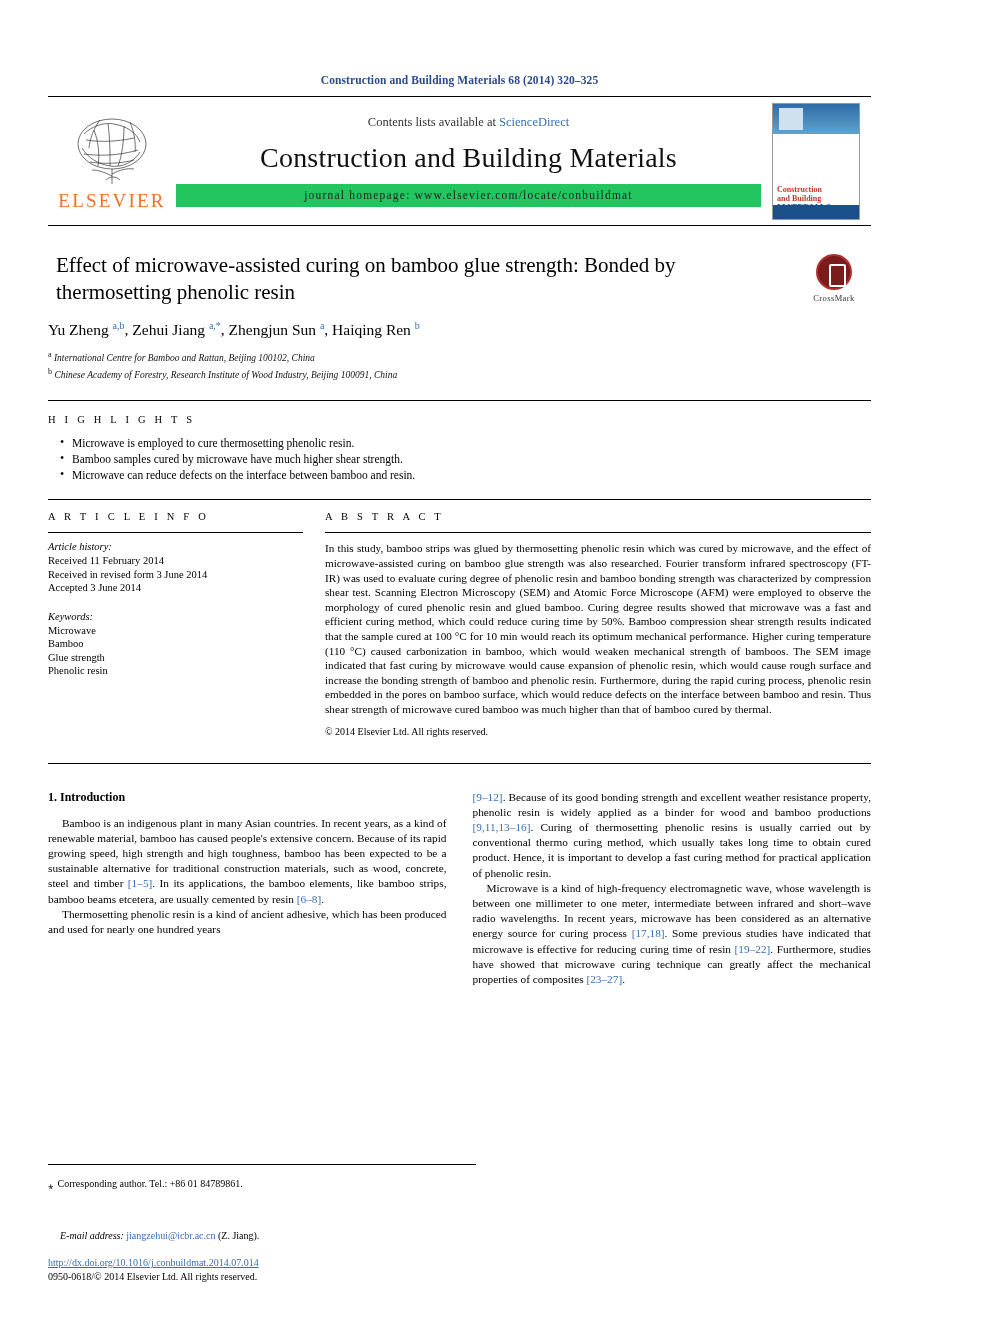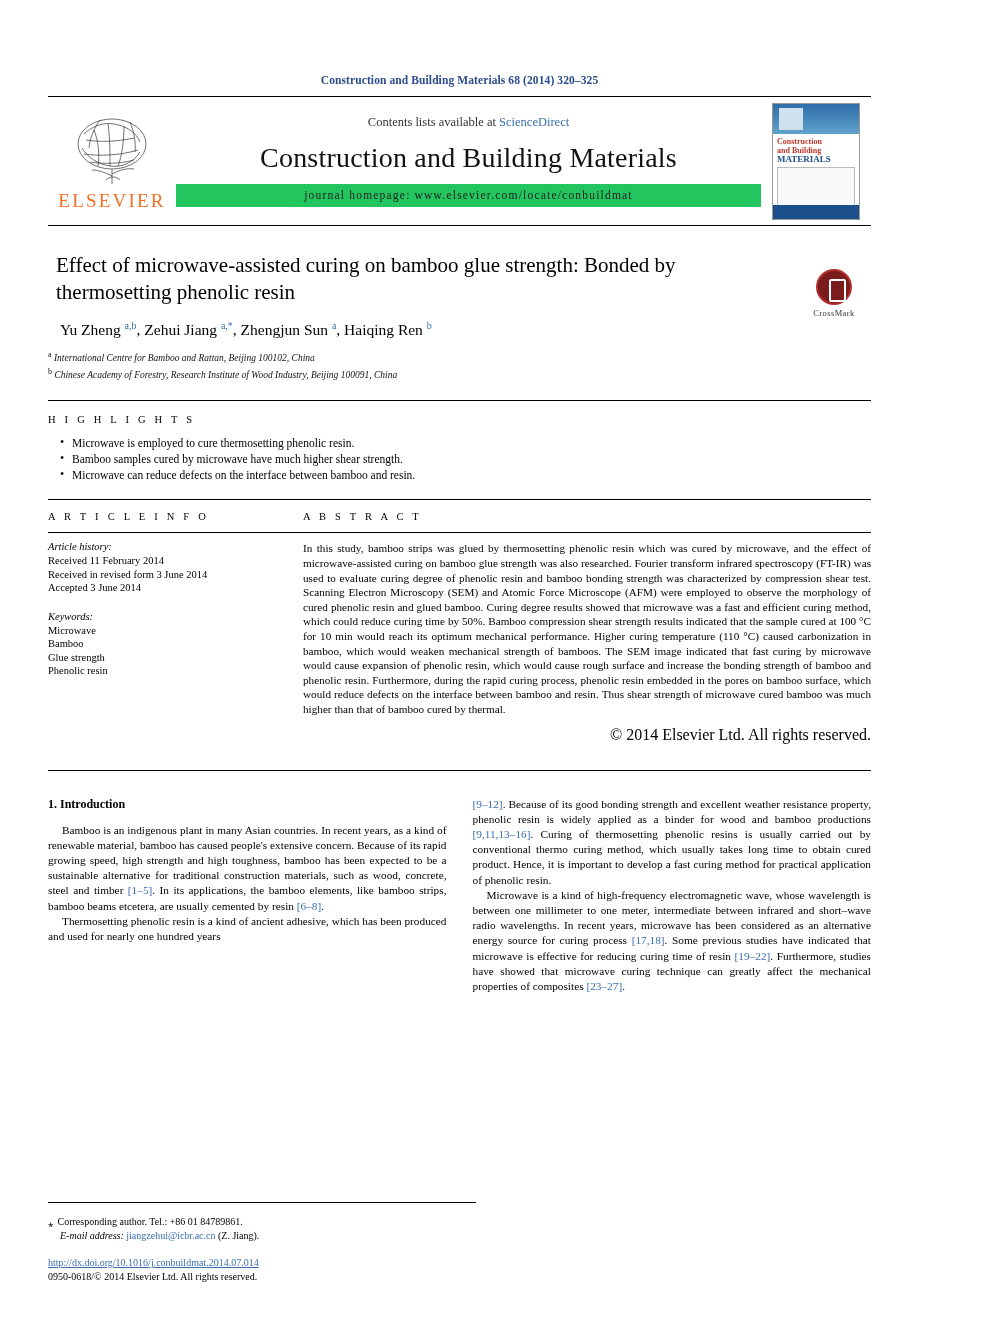--- a/index.html
+++ b/index.html
@@ -117,20 +117,21 @@
     position:absolute; left:6px; top:4px; width:24px; height:22px;
     background:#cfe0ee;
   }
   .cover .cov-title {
     color: #c0392b;
     font-weight: bold;
     font-size: 8px;
     line-height: 9px;
     padding: 3px 4px 0 4px;
     text-align: left;
+    margin-top: 48px;
   }
   .cover .cov-title .mat { color:#1b4f8a; font-size: 9px; }
   .cover .cov-mid {
     margin: 3px 4px;
     height: 34px;
     border: 1px solid #bbb;
     background: #fafafa;
     font-size: 4px;
     color: #888;
     padding: 2px;
@@ -152,39 +153,39 @@
   }
   h1.article-title {
     font-size: 21px;
     font-weight: normal;
     line-height: 27px;
     margin: 0 0 14px 8px;
     font-family: "Liberation Serif", serif;
   }
   .authors {
     font-size: 15.5px;
-    margin: 0 0 9px 12px;
+    margin: 0 0 9px 0;
   }
   .authors sup {
     color: #3a6fb0;
     font-size: 10px;
   }
   .affil {
     font-size: 9.5px;
     font-style: italic;
     line-height: 13px;
     margin: 0;
     color: #111;
   }
   .affil sup { font-style: normal; font-size: 8px; }
 
   .crossmark {
     position: absolute;
     right: 0;
-    top: 17px;
+    top: 2px;
     width: 74px;
     text-align: center;
   }
   .cm-circle {
     width: 36px; height: 36px;
     border-radius: 50%;
     background: #7b1c1c;
     margin: 0 auto 3px auto;
     position: relative;
     border: 2px solid #b03030;
@@ -236,20 +237,21 @@
     content: "•";
     position: absolute;
     left: -2px;
     top: -1px;
     font-size: 12px;
   }
 
   
   .info-abstract {
     display: flex;
+    gap: 22px;
     margin-top: 11px;
   }
   .col-info {
     width: 255px;
     flex: 0 0 255px;
   }
   .col-abs {
     flex: 1 1 auto;
   }
   .info-title, .abs-title {
@@ -272,22 +274,22 @@
     width: 100%;
     margin: 10px 0 8px 0;
   }
   .abstract-text {
     font-size: 11.2px;
     line-height: 14.6px;
     text-align: justify;
     margin: 0;
   }
   .copyright {
-    font-size: 16px;
-    text-align: right;
+    font-size: 10px;
+    text-align: left;
     margin-top: 9px;
   }
 
   
   .body-cols {
     display: flex;
     gap: 26px;
     margin-top: 26px;
   }
   .bcol {
@@ -449,21 +451,21 @@
       <p class="para" style="text-indent:0;"><span class="lnk">[9–12]</span>. Because of its good bonding strength and excellent weather resistance property, phenolic resin is widely applied as a binder for wood and bamboo productions <span class="lnk">[9,11,13–16]</span>. Curing of thermosetting phenolic resins is usually carried out by conventional thermo curing method, which usually takes long time to obtain cured product. Hence, it is important to develop a fast curing method for practical application of phenolic resin.</p>
       <p class="para">Microwave is a kind of high-frequency electromagnetic wave, whose wavelength is between one millimeter to one meter, intermediate between infrared and short–wave radio wavelengths. In recent years, microwave has been considered as an alternative energy source for curing process <span class="lnk">[17,18]</span>. Some previous studies have indicated that microwave is effective for reducing curing time of resin <span class="lnk">[19–22]</span>. Furthermore, studies have showed that microwave curing technique can greatly affect the mechanical properties of composites <span class="lnk">[23–27]</span>.</p>
     </div>
   </div>
 
   <div class="bottom-area">
     <div class="footnote">
       <div>
         <span class="star">⁎</span><span>Corresponding author. Tel.: +86 01 84789861.</span>
       </div>
-      <div style="margin-left:12px;">
+      <div style="margin-left:12px;margin-top:38px;">
         <span class="ital">E-mail address:</span>
         <span class="lnk">jiangzehui@icbr.ac.cn</span>
         <span>(Z. Jiang).</span>
       </div>
     </div>
 
     <div class="doi">
       <a href="#">http://dx.doi.org/10.1016/j.conbuildmat.2014.07.014</a>
       <div class="issn">0950-0618/© 2014 Elsevier Ltd. All rights reserved.</div>
     </div>

